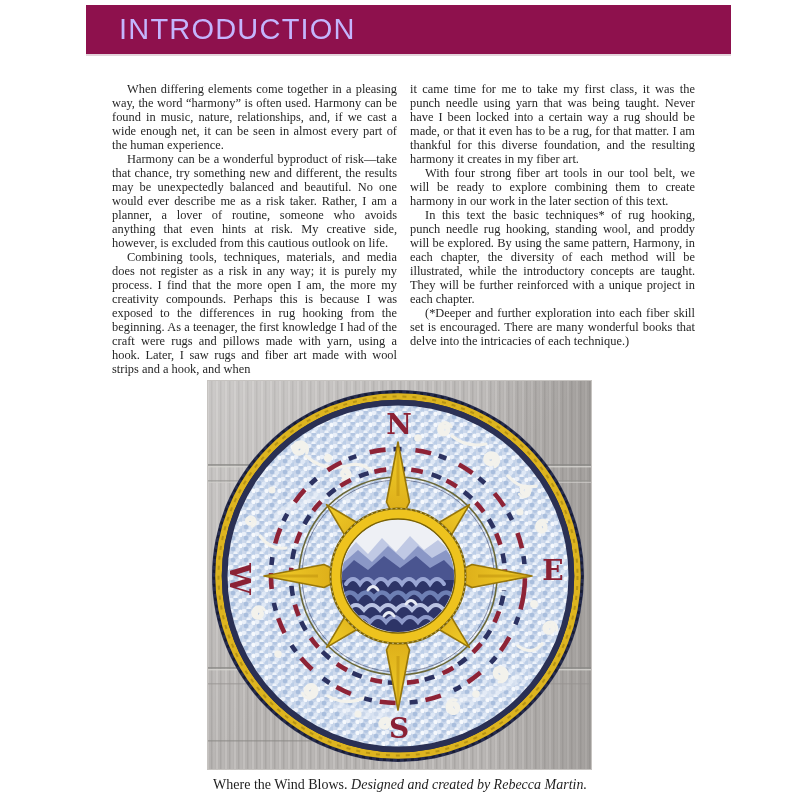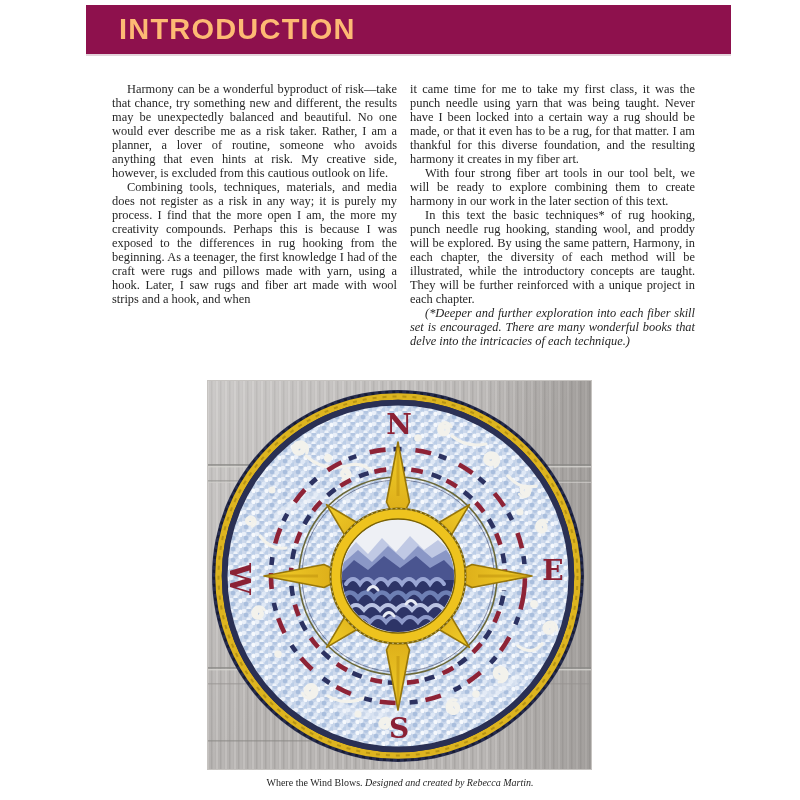--- a/index.html
+++ b/index.html
@@ -6,53 +6,54 @@
   body{
     width:800px;height:800px;position:relative;background:#ffffff;
     font-family:"Liberation Serif", serif;overflow:hidden;
   }
   .banner{
     position:absolute;left:86px;top:5px;width:645px;height:51px;
     background:#8e114d;display:flex;align-items:center;
     border-bottom:2px solid #e3d3da;box-sizing:border-box;
   }
   .banner h1{
-    margin:0 0 0 33px;color:#fdba74;
+    margin:0 0 0 33px;color:#c4b5fd;
     font-family:"Liberation Sans", sans-serif;
-    font-size:29px;font-weight:700;letter-spacing:1.2px;
+    font-size:29px;font-weight:400;letter-spacing:1.2px;
   }
   .columns{
     position:absolute;left:112px;top:82px;width:583px;
     display:flex;gap:13px;
   }
   .col{width:285px;}
   .col p{
     margin:0;text-indent:15px;text-align:justify;
     font-size:12.4px;line-height:14px;color:#262626;
   }
   .col p.noindent{text-indent:0;}
-  .col p.footnote{font-style:italic;}
+  .col p.footnote{}
   .photo{
     position:absolute;left:207px;top:380px;width:385px;height:390px;
   }
   .caption{
     position:absolute;left:0;top:777px;width:800px;text-align:center;
-    font-size:10px;color:#1e1e1e;
+    font-size:14px;color:#1e1e1e;
   }
   .caption .credit{font-style:italic;}
 </style>
 </head>
 <body>
 
 <div class="banner">
   <h1>INTRODUCTION</h1>
 </div>
 
 <div class="columns">
   <div class="col">
+    <p>When differing elements come together in a pleasing way, the word “harmony” is often used. Harmony can be found in music, nature, relationships, and, if we cast a wide enough net, it can be seen in almost every part of the human experience.</p>
     <p>Harmony can be a wonderful byproduct of risk—take that chance, try something new and different, the results may be unexpectedly balanced and beautiful. No one would ever describe me as a risk taker. Rather, I am a planner, a lover of routine, someone who avoids anything that even hints at risk. My creative side, however, is excluded from this cautious outlook on life.</p>
     <p>Combining tools, techniques, materials, and media does not register as a risk in any way; it is purely my process. I find that the more open I am, the more my creativity compounds. Perhaps this is because I was exposed to the differences in rug hooking from the beginning. As a teenager, the first knowledge I had of the craft were rugs and pillows made with yarn, using a hook. Later, I saw rugs and fiber art made with wool strips and a hook, and when</p>
   </div>
   <div class="col">
     <p class="noindent">it came time for me to take my first class, it was the punch needle using yarn that was being taught. Never have I been locked into a certain way a rug should be made, or that it even has to be a rug, for that matter. I am thankful for this diverse foundation, and the resulting harmony it creates in my fiber art.</p>
     <p>With four strong fiber art tools in our tool belt, we will be ready to explore combining them to create harmony in our work in the later section of this text.</p>
     <p>In this text the basic techniques* of rug hooking, punch needle rug hooking, standing wool, and proddy will be explored. By using the same pattern, Harmony, in each chapter, the diversity of each method will be illustrated, while the introductory concepts are taught. They will be further reinforced with a unique project in each chapter.</p>
     <p class="footnote">(*Deeper and further exploration into each fiber skill set is encouraged. There are many wonderful books that delve into the intricacies of each technique.)</p>
   </div>
 </div>

